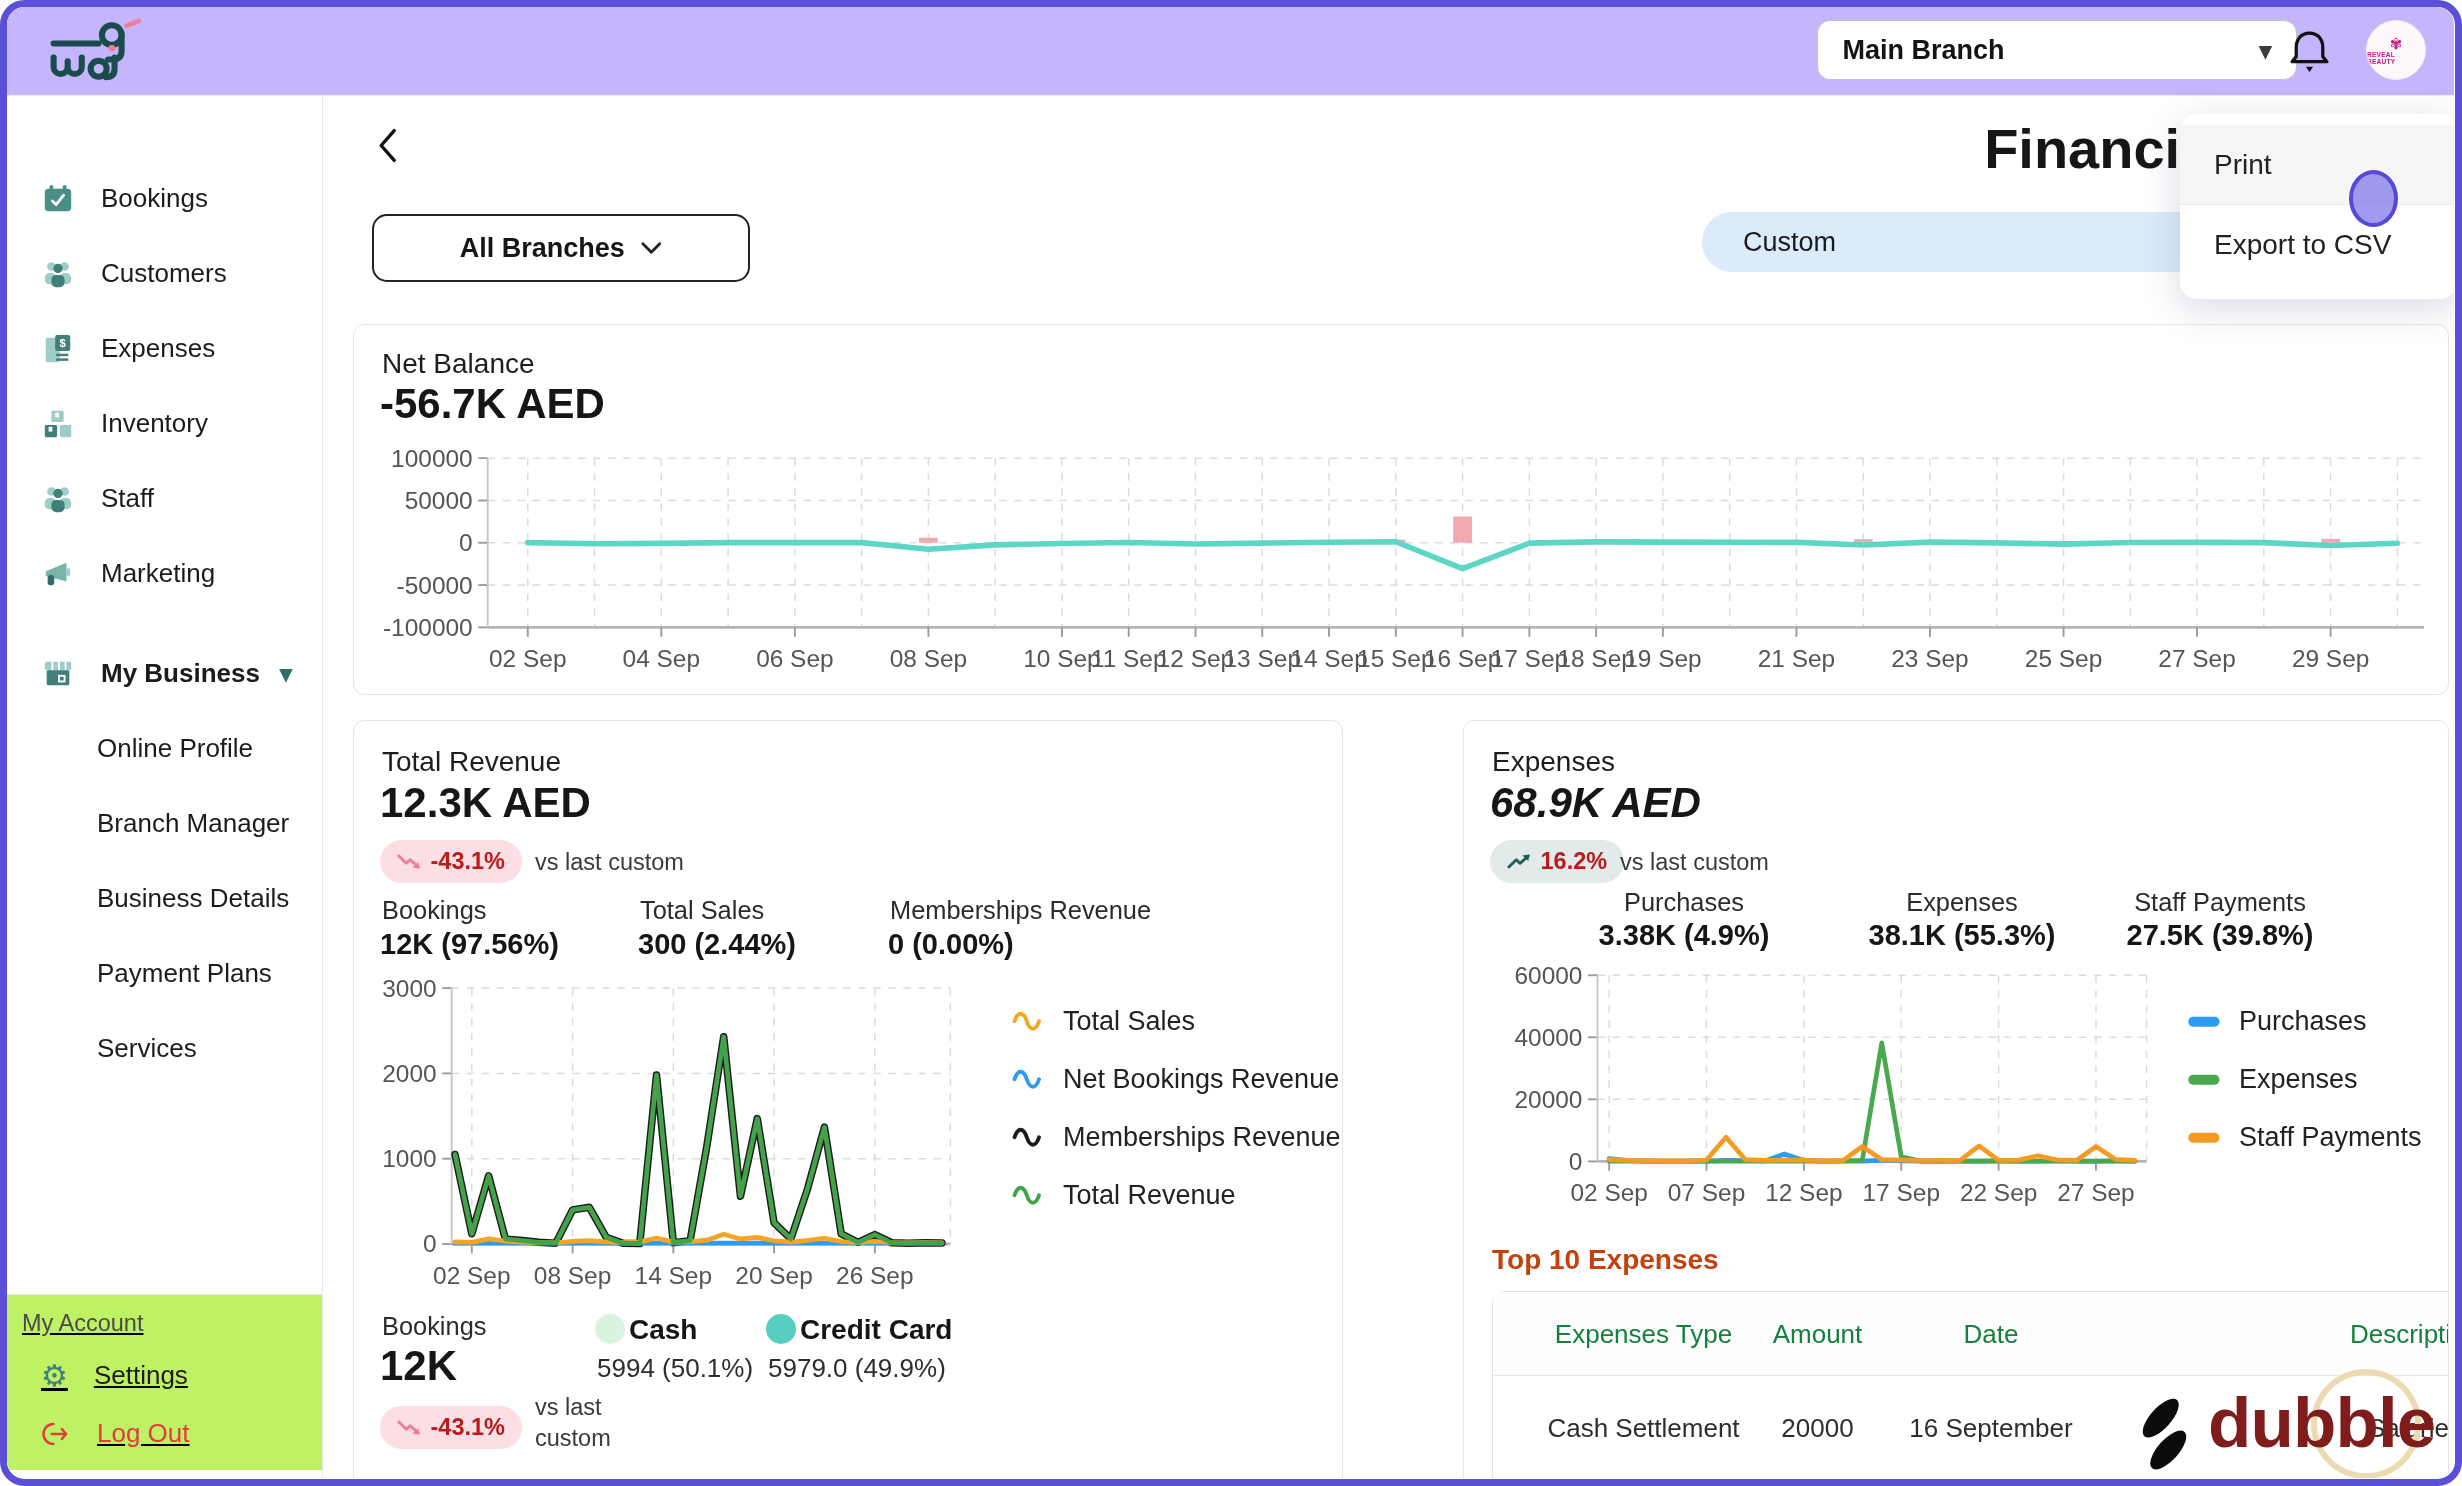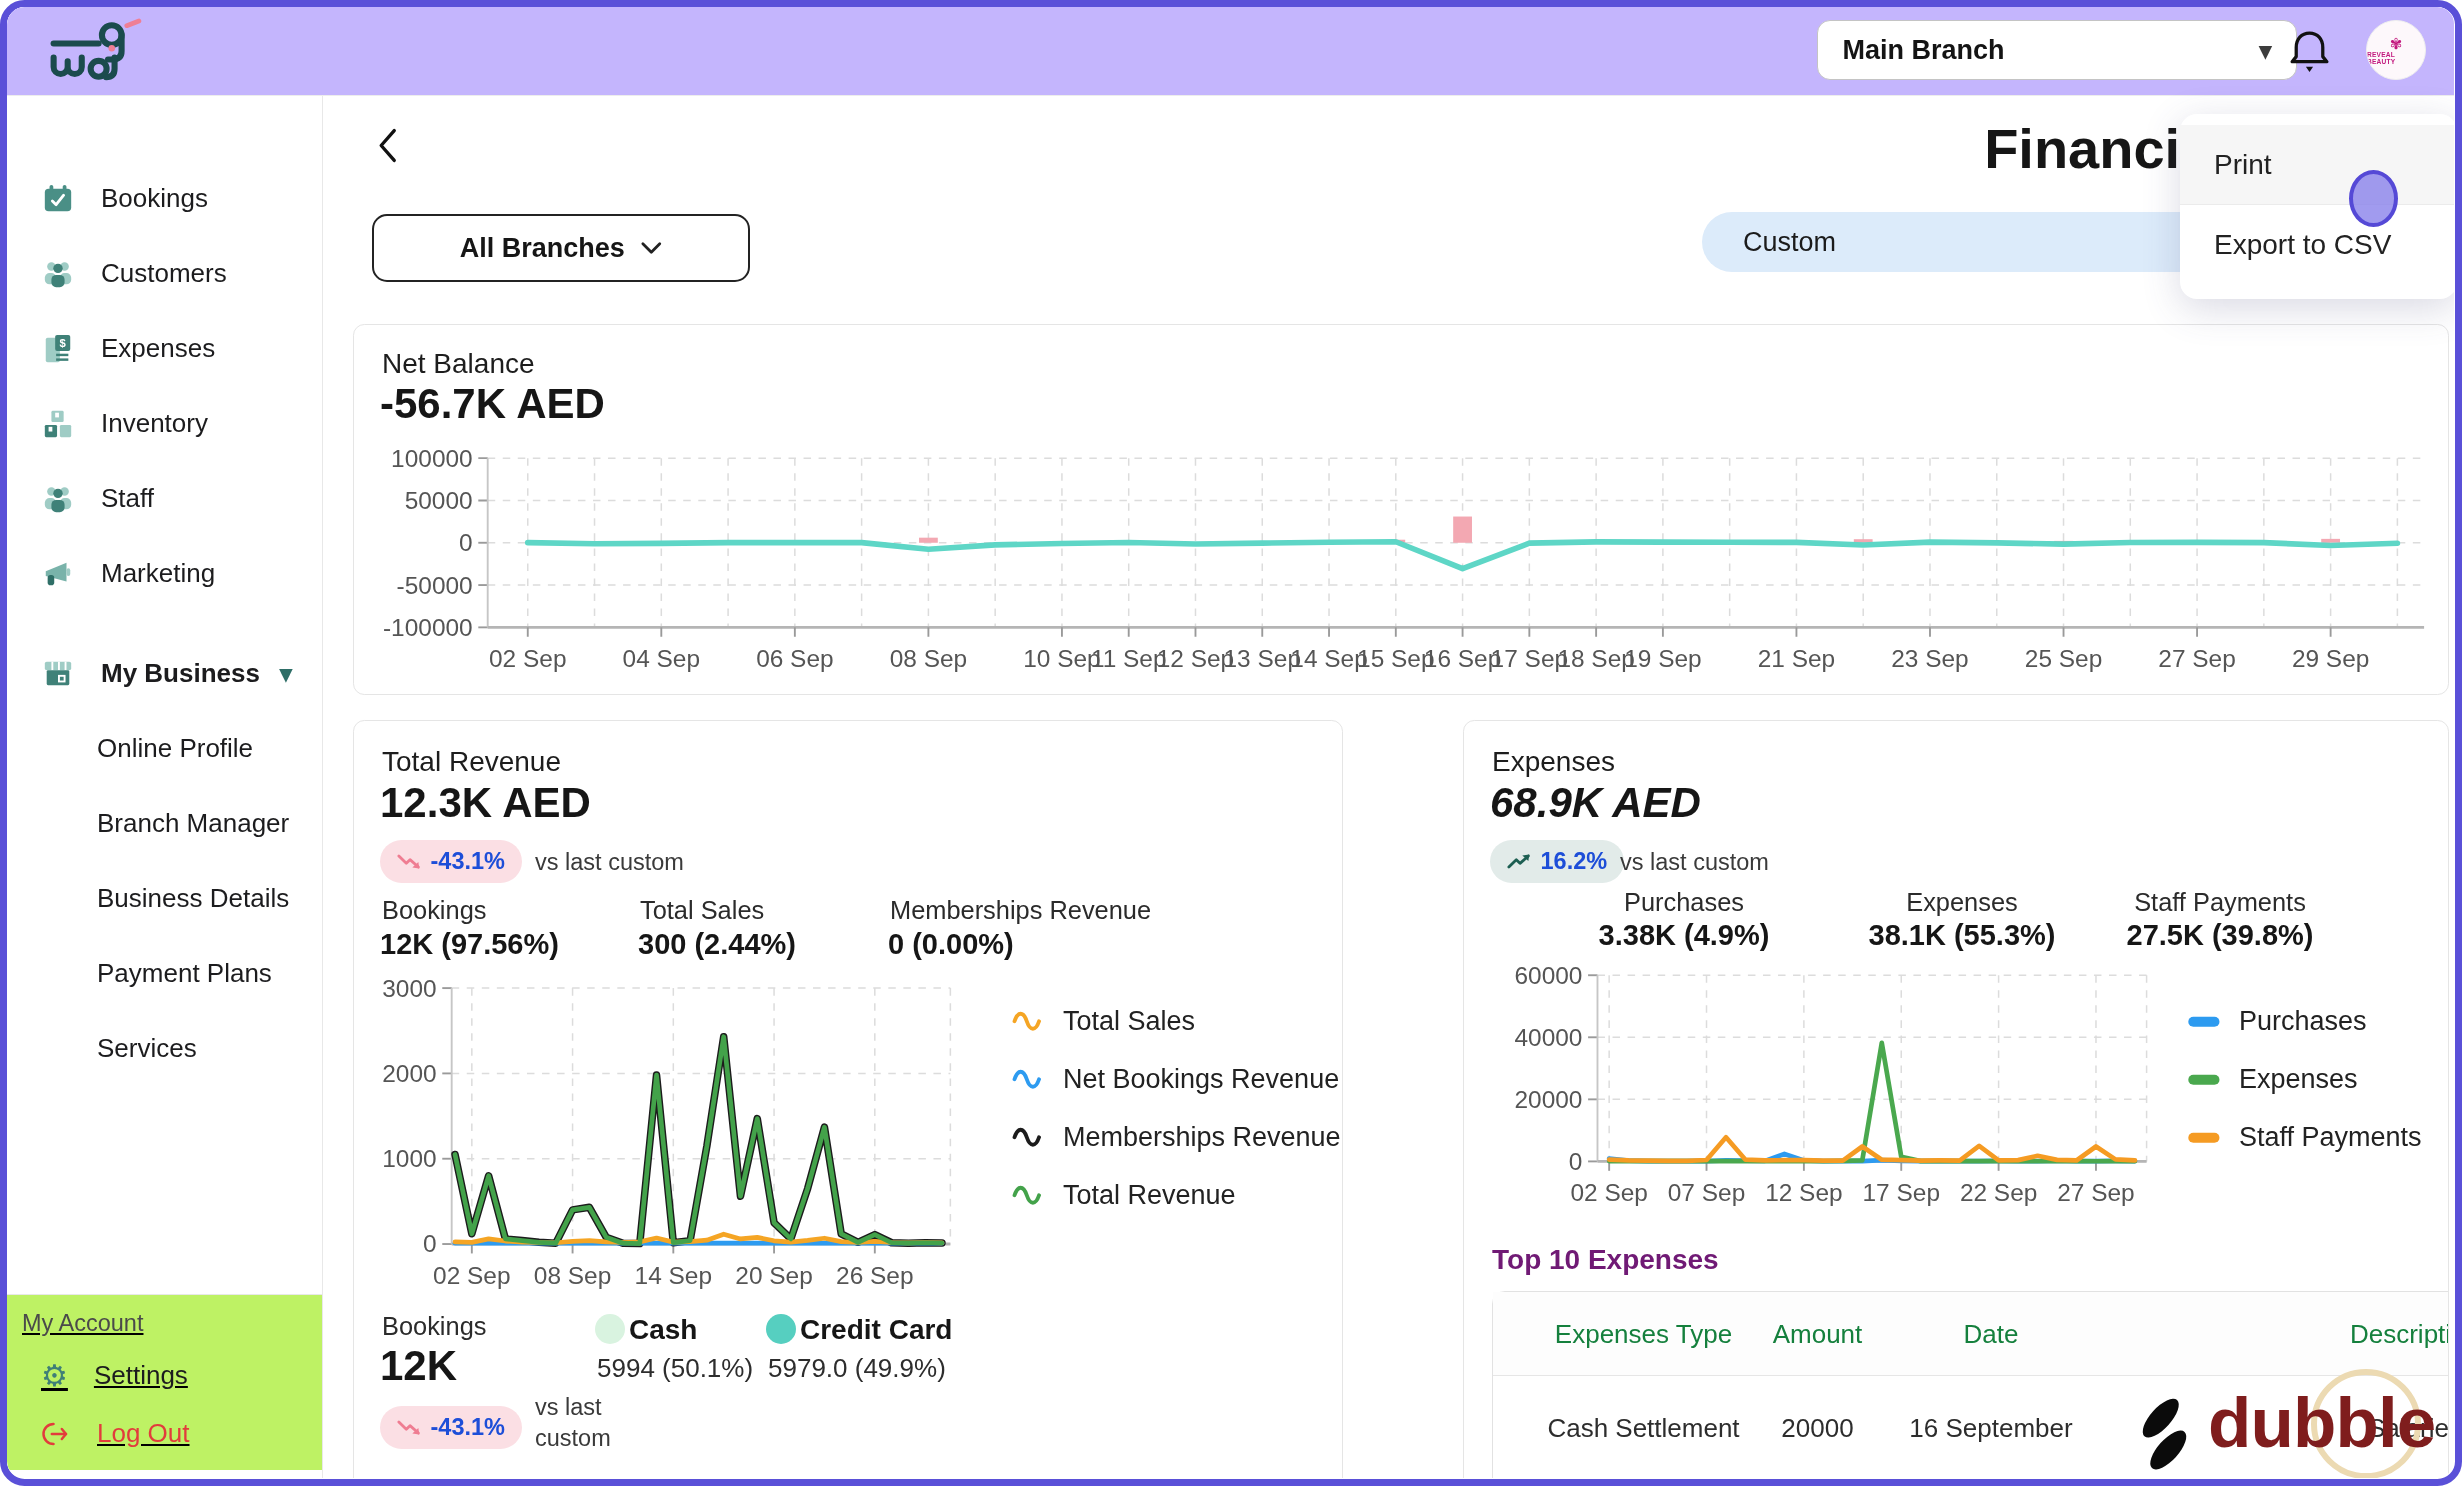--- a/index.html
+++ b/index.html
@@ -39,21 +39,21 @@
   
   .menu{position:absolute;left:1855px;top:19px;width:277px;background:#fff;border-radius:17px;box-shadow:0 9.4px 38px rgba(70,70,120,.20);z-index:30;padding:11.3px 0 15px 0;}
   .menu-item{height:79px;display:flex;align-items:center;padding-left:34px;font-size:28px;color:#222;cursor:pointer;}
   .menu-item.hover{background:#f6f6f6;border-bottom:1.9px solid #ebebeb;}
   .click-circle{position:absolute;left:2024px;top:75px;width:41px;height:49px;border-radius:50%;
       background:rgba(138,130,235,.8);border:4.7px solid #5549d6;z-index:31;}
   
   .card{position:absolute;background:#fff;border:1.9px solid #e5e5e5;border-radius:11.3px;overflow:hidden;}
   .card-title{position:absolute;font-size:28px;color:#1d1d1d;}
   .card-value{position:absolute;font-size:42px;font-weight:700;color:#161616;}
-  .pill{position:absolute;height:43px;border-radius:22.6px;display:inline-flex;align-items:center;gap:7.5px;padding:0 17px;font-size:23.5px;font-weight:700;color:#1d4ed8;}
+  .pill{position:absolute;height:43px;border-radius:22.6px;display:inline-flex;align-items:center;gap:7.5px;padding:0 17px;font-size:23.5px;font-weight:700;color:#b91c1c;}
   .pill.down{background:#fbdfe4;}
   .pill.up{background:#e2ebe9;}
   .caption{position:absolute;font-size:23.5px;color:#3a3a3a;}
   .stat-label{position:absolute;font-size:25.4px;color:#2b2b2b;}
   .stat-value{position:absolute;font-size:29px;font-weight:700;color:#161616;}
   .leg-row{display:flex;align-items:center;gap:17px;height:58px;}
   .leg-row span{font-size:27px;color:#222;}
   .dot{width:30px;height:30px;border-radius:50%;display:inline-block;}
   
   .xtable{position:absolute;border:1.9px solid #e2e2e2;border-radius:13px;background:#fff;}
@@ -528,21 +528,21 @@
             <span>Expenses</span>
           </div>
           <div class="leg-row">
             <svg width="34" height="24.5" viewBox="0 0 30 22">
               <rect x="0" y="7" width="28" height="9" rx="4.5" fill="#f59b23"></rect>
             </svg>
             <span>Staff Payments</span>
           </div>
         </div>
 
-      <div class="abs" style="left:28px;top:523px;font-size:28px;font-weight:700;color:#701a75;">Top 10 Expenses</div>
+      <div class="abs" style="left:28px;top:523px;font-size:28px;font-weight:700;color:#c2410c;">Top 10 Expenses</div>
       <div class="xtable" style="left:28px;top:570px;width:1053px;height:301px;">
         <div class="trow thead">
           <div class="tcell" style="left:19px;width:263px;">Expenses Type</div>
           <div class="tcell" style="left:254px;width:141px;">Amount</div>
           <div class="tcell" style="left:404px;width:188px;">Date</div>
           <div class="tcell" style="left:828px;width:188px;">Description</div>
         </div>
         <div class="trow tbody-row">
           <div class="tcell" style="left:19px;width:263px;">Cash Settlement</div>
           <div class="tcell" style="left:254px;width:141px;">20000</div>

